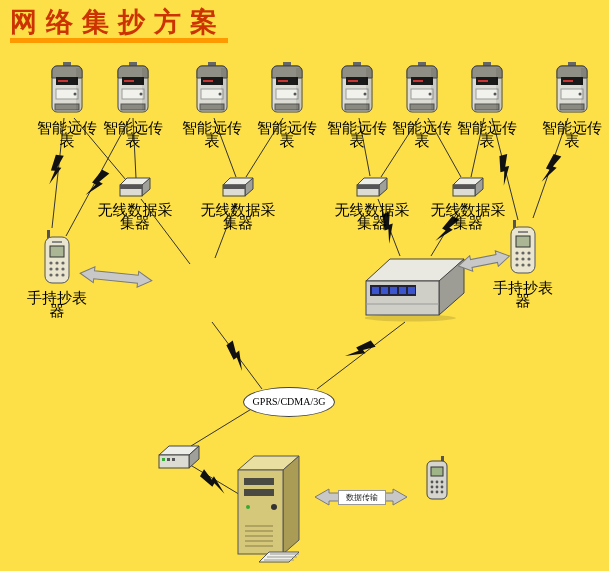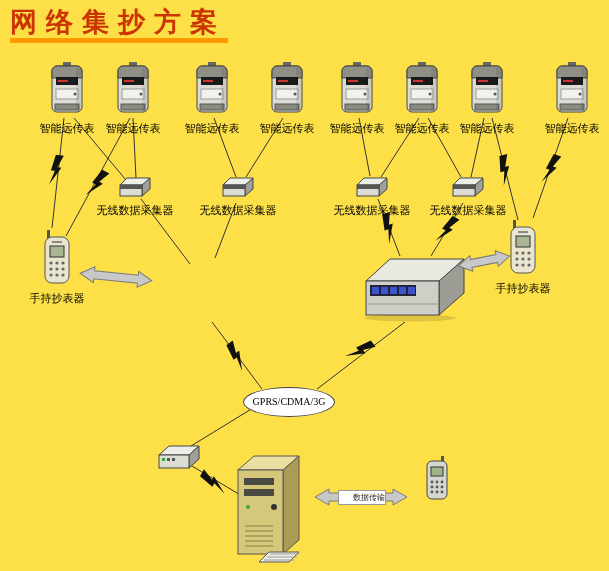--- a/index.html
+++ b/index.html
@@ -2,30 +2,30 @@
 <html><head>
 <meta charset="utf-8">
 <style>
   html,body{margin:0;padding:0;background:#fff;}
   #canvas{position:relative;width:609px;height:571px;background:#fde047;overflow:hidden;
           font-family:"Liberation Serif", serif;padding-left:41px;}
   .overlay{position:absolute;left:0;top:0;pointer-events:none;}
   #lines-layer{z-index:1;}
   #arrows-layer{z-index:3;}
   .device{position:absolute;z-index:2;text-align:center;}
-  .label{display:block;font-size:11px;color:#000;line-height:13px;margin-top:2px;}
+  .label{display:block;font-size:15px;color:#000;line-height:13px;margin-top:2px;}
   #page-title{position:absolute;left:10px;top:4px;z-index:2;
               font-family:"Liberation Sans", sans-serif;
               font-size:27px;font-weight:bold;color:#cc3300;letter-spacing:9px;white-space:nowrap;}
   #title-underline{position:absolute;left:10px;top:38px;width:218px;height:5px;background:#ff9900;z-index:2;}
   #gprs-node{position:absolute;left:243px;top:387px;width:90px;height:28px;z-index:2;
              border:1px solid #444;border-radius:50%;background:#fff;
              text-align:center;line-height:28px;font-size:10px;}
   #transfer-label-box{position:absolute;left:338px;top:490px;width:46px;height:13px;z-index:4;
-             background:#fff;border:1px solid #999;text-align:right;
+             background:#fff;border:1px solid #999;text-align:center;
              font-size:8px;line-height:13px;color:#222;}
   .conn{stroke:#333;stroke-width:1;}
   .bolt{fill:#111;stroke:none;}
   .biarrow{fill:#c8c8c8;stroke:#7a7a7a;stroke-width:1;}
 </style>
 </head>
 <body>
 
 <div id="canvas">
 

